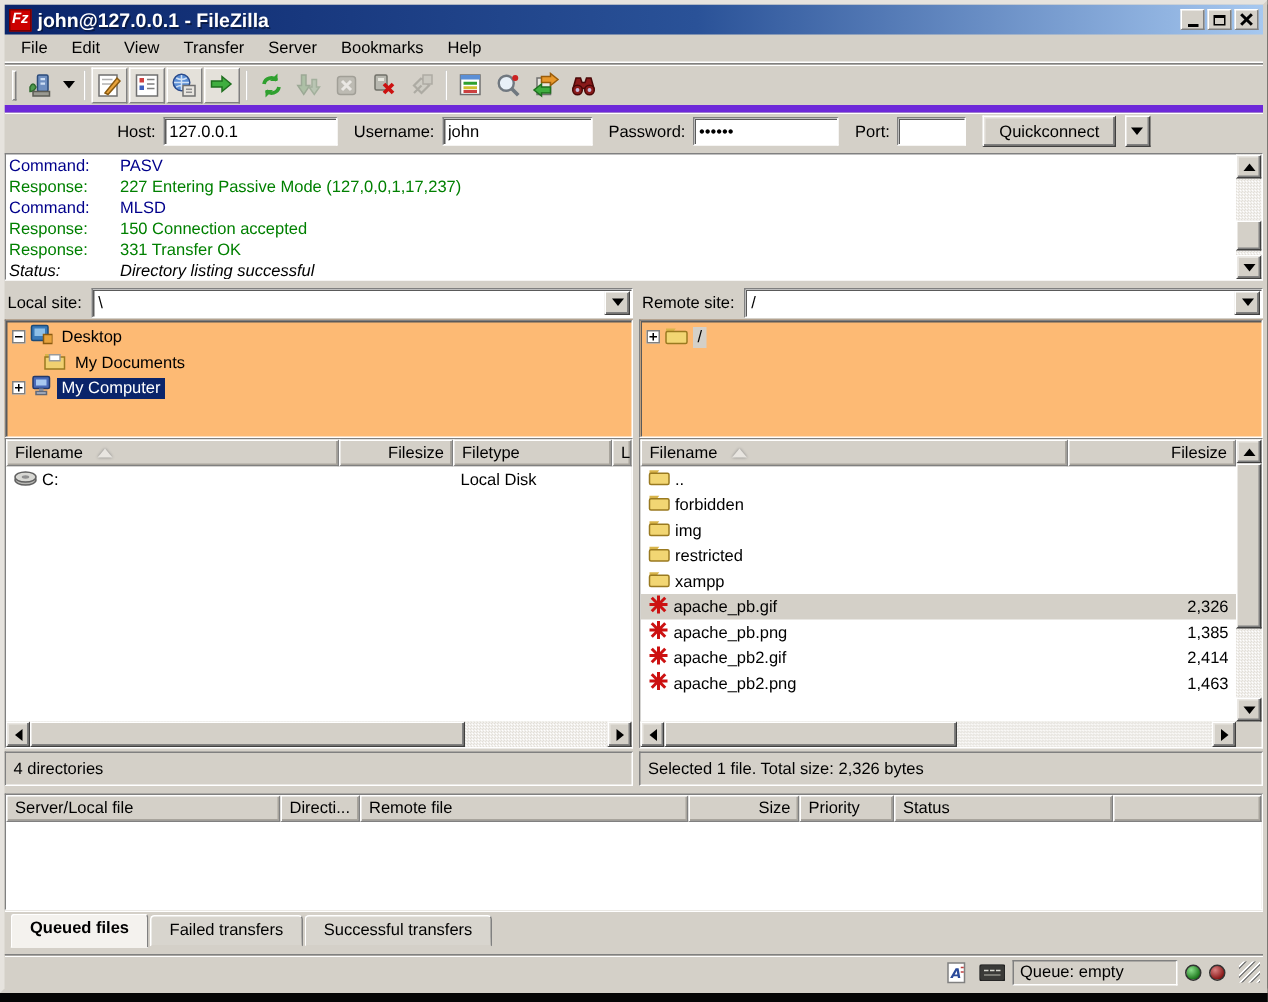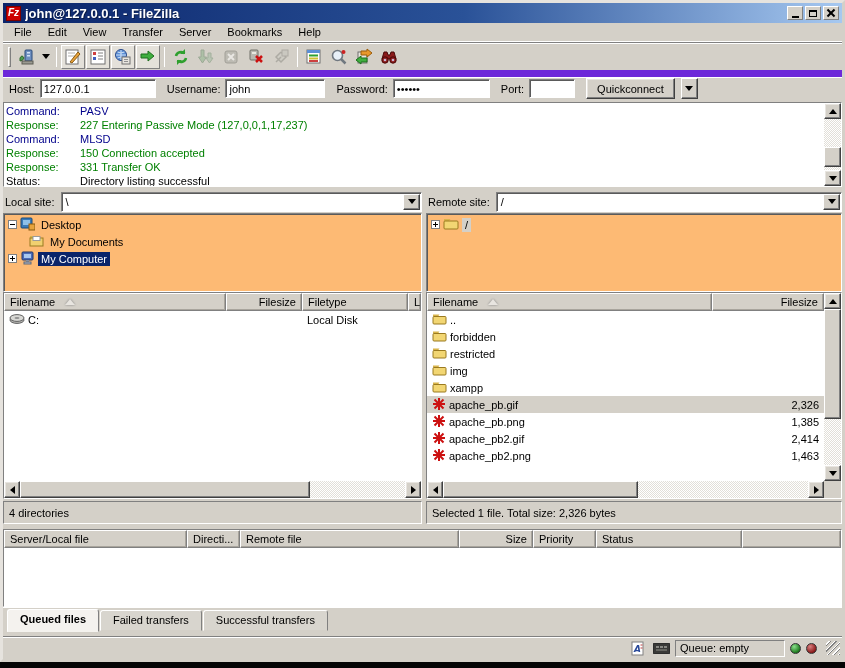--- a/index.html
+++ b/index.html
@@ -31,34 +31,34 @@
   .toolbar{height:28px;flex:0 0 28px;display:flex;align-items:center;padding:0 2px;gap:1px;border-top:1px solid #808080;box-shadow:inset 0 1px 0 #fff;}
   .tb-grip{width:3px;height:20px;border:1px solid;border-color:#fff #808080 #808080 #fff;margin:0 3px;}
   .tb-sep{width:1px;height:20px;background:#808080;border-right:1px solid #fff;margin:0 3px;}
   .tb-btn{width:24px;height:24px;display:flex;align-items:center;justify-content:center;border:1px solid transparent;}
   .tb-btn.toggled{border-color:#fff #808080 #808080 #fff;background:#e4e1da;}
   .tb-btn svg{display:block;}
   .tb-caret{width:12px;height:24px;display:flex;align-items:center;justify-content:center;}
   .tri-d{width:0;height:0;border-left:4px solid transparent;border-right:4px solid transparent;border-top:5px solid #000;}
 
   
-  .quickbar{height:30px;flex:0 0 30px;display:flex;align-items:center;padding:0 6px;gap:5px;border-top:7px solid #6d28d9;box-shadow:inset 0 1px 0 #fff;}
+  .quickbar{height:30px;flex:0 0 30px;display:flex;align-items:center;padding:0 6px;gap:5px;border-top:5px solid #6d28d9;box-shadow:inset 0 1px 0 #fff;justify-content:center;}
   .qc-label{white-space:nowrap;}
   .qc-input{height:19px;background:#fff;border:1px solid;border-color:#808080 #fff #fff #808080;box-shadow:inset 1px 1px 0 #5a5a5a;font-family:inherit;font-size:11px;padding:1px 3px;outline:none;}
   .qc-btn{height:21px;padding:0 10px;background:#d4d0c8;border:1px solid;border-color:#fff #404040 #404040 #fff;box-shadow:inset -1px -1px 0 #808080,inset 1px 1px 0 #e8e5e0;font-family:inherit;font-size:11px;}
   .qc-drop{width:17px;height:21px;background:#d4d0c8;border:1px solid;border-color:#fff #404040 #404040 #fff;box-shadow:inset -1px -1px 0 #808080;display:flex;align-items:center;justify-content:center;margin-left:1px;}
 
   
   .logwrap{height:85px;flex:0 0 85px;margin:2px 0 0 0;background:#fff;border:1px solid;border-color:#808080 #fff #fff #808080;position:relative;overflow:hidden;}
   .logrows{position:absolute;left:2px;top:1px;right:20px;}
   .logrow{display:flex;height:14px;line-height:14px;white-space:nowrap;}
   .logrow .lbl{width:74px;flex:0 0 74px;}
   .logrow.command{color:#00008b;}
   .logrow.response{color:#008000;}
-  .logrow.status{color:#000;}
+  .logrow.status{color:#000;font-style:italic;}
 
   
   .vscroll{position:absolute;top:0;right:0;bottom:0;width:17px;background:#f1efe9;background-image:repeating-conic-gradient(#fff 0 25%,#e2dfd8 0 50%);background-size:2px 2px;}
   .sb-btn{position:absolute;left:0;width:17px;height:16px;background:#d4d0c8;border:1px solid;border-color:#fff #404040 #404040 #fff;box-shadow:inset -1px -1px 0 #808080,inset 1px 1px 0 #e8e5e0;display:flex;align-items:center;justify-content:center;}
   .sb-up{top:0;}.sb-down{bottom:0;}
   .tri-up{width:0;height:0;border-left:4px solid transparent;border-right:4px solid transparent;border-bottom:5px solid #000;}
   .tri-dn{width:0;height:0;border-left:4px solid transparent;border-right:4px solid transparent;border-top:5px solid #000;}
   .tri-l{width:0;height:0;border-top:4px solid transparent;border-bottom:4px solid transparent;border-right:5px solid #000;}
   .tri-r{width:0;height:0;border-top:4px solid transparent;border-bottom:4px solid transparent;border-left:5px solid #000;}
   .sb-thumb-v{position:absolute;left:0;width:17px;background:#d4d0c8;border:1px solid;border-color:#fff #404040 #404040 #fff;box-shadow:inset -1px -1px 0 #808080;}
@@ -495,33 +495,33 @@
             <div class="fcell num" style="flex:1">
                 <span></span>
               </div>
           </div>
           <div class="filerow">
             <div class="fcell" style="width:285px">
                 <span><svg width="15" height="12">
                     <path d="M1 3.5 l5 0 1.5 -2 -6.5 0 z" fill="#d8b44a"></path>
                     <rect x="1" y="3.5" width="13" height="7.5" rx="1" fill="#f2d673" stroke="#9a7a20"></rect>
                   </svg></span>
-                <span>restricted</span>
+                <span>img</span>
               </div>
             <div class="fcell num" style="flex:1">
                 <span></span>
               </div>
           </div>
           <div class="filerow">
             <div class="fcell" style="width:285px">
                 <span><svg width="15" height="12">
                     <path d="M1 3.5 l5 0 1.5 -2 -6.5 0 z" fill="#d8b44a"></path>
                     <rect x="1" y="3.5" width="13" height="7.5" rx="1" fill="#f2d673" stroke="#9a7a20"></rect>
                   </svg></span>
-                <span>img</span>
+                <span>restricted</span>
               </div>
             <div class="fcell num" style="flex:1">
                 <span></span>
               </div>
           </div>
           <div class="filerow">
             <div class="fcell" style="width:285px">
                 <span><svg width="15" height="12">
                     <path d="M1 3.5 l5 0 1.5 -2 -6.5 0 z" fill="#d8b44a"></path>
                     <rect x="1" y="3.5" width="13" height="7.5" rx="1" fill="#f2d673" stroke="#9a7a20"></rect>

